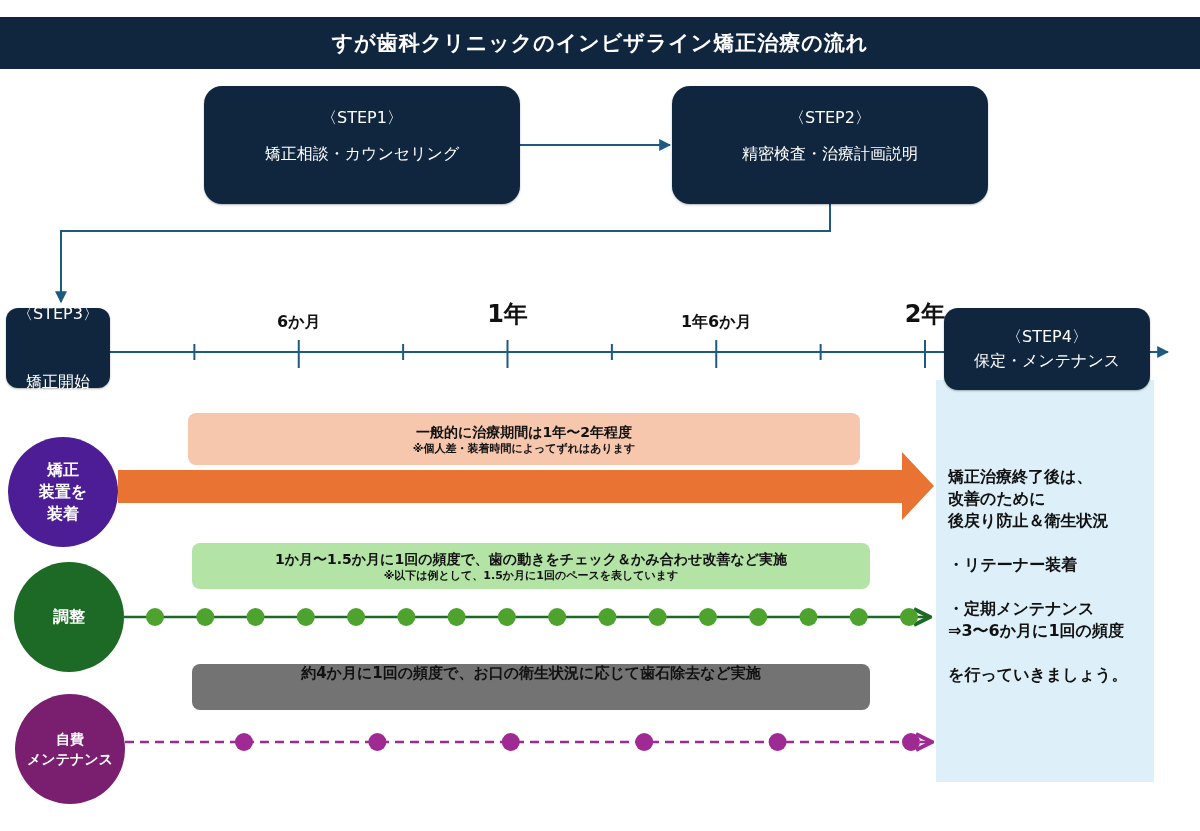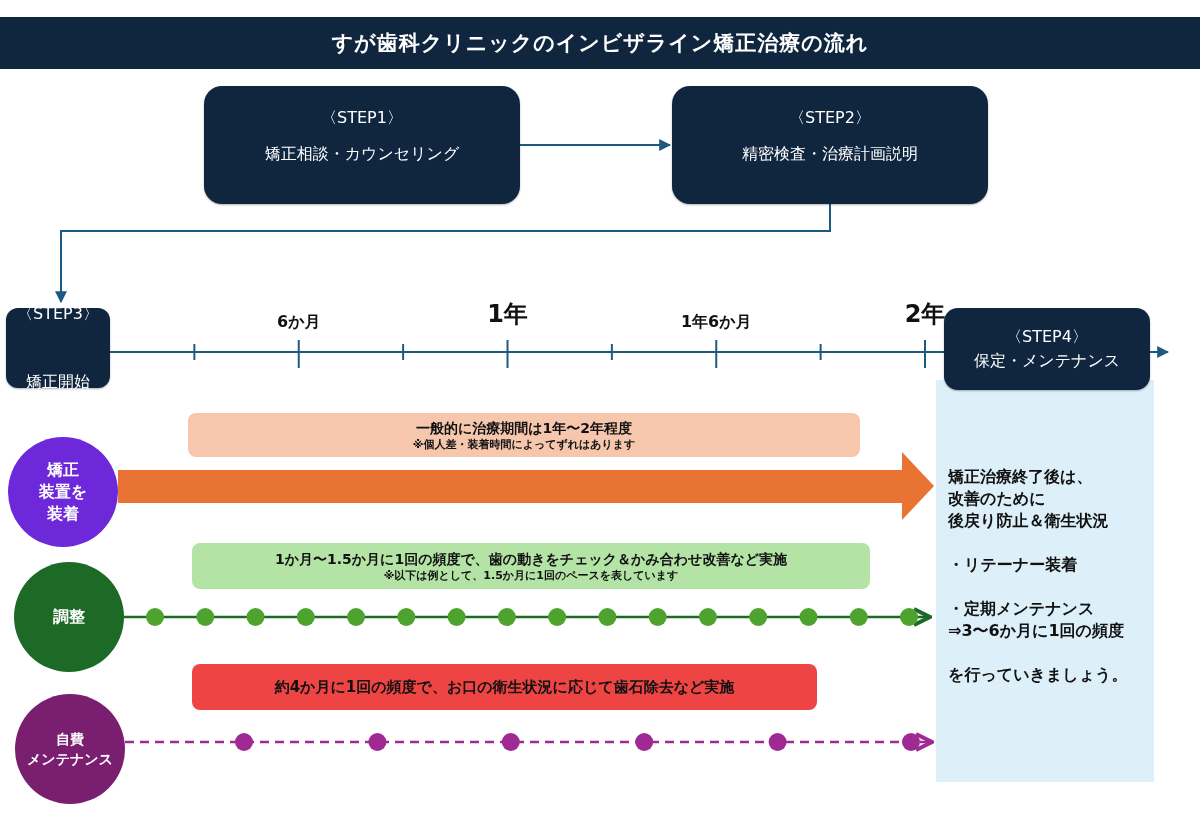--- a/index.html
+++ b/index.html
@@ -15,26 +15,26 @@
   .big2 .lbl{margin-top:-18px;margin-bottom:14px;}
   .step3{left:6px;top:308px;width:104px;height:80px;border-radius:12px;gap:44px;}
   .step3 .lbl,.step3 .nm{font-size:16px;line-height:24px;}
   .step4{left:944px;top:308px;width:206px;height:82px;border-radius:14px;z-index:3;}
   .step4 .lbl,.step4 .nm{font-size:16px;line-height:24px;}
   .tick-label{font-weight:bold;color:#111;font-size:16px;transform:translateX(-50%);white-space:nowrap;}
   .tick-label.big-lab{font-size:24px;}
   .note{border-radius:8px;text-align:center;color:#111;font-weight:bold;}
   .note .l1{font-size:14px;line-height:18px;}
   .note .l2{font-size:11px;line-height:15px;}
-  .note-orange{left:188px;top:413px;width:672px;height:44px;background:#f6c7ad;display:flex;flex-direction:column;justify-content:center;}
+  .note-orange{left:188px;top:413px;width:672px;height:52px;background:#f6c7ad;display:flex;flex-direction:column;justify-content:center;}
   .note-green{left:192px;top:543px;width:678px;height:46px;background:#b4e3a6;display:flex;flex-direction:column;justify-content:center;}
-  .note-pink{left:192px;top:664px;width:625px;height:46px;background:#ef4444;display:flex;flex-direction:column;justify-content:center;}
+  .note-pink{left:192px;top:664px;width:678px;height:46px;background:#737373;display:flex;flex-direction:column;justify-content:flex-start;}
   .note-pink .l1{font-size:15px;}
   .circle{border-radius:50%;color:#fff;font-weight:bold;display:flex;align-items:center;justify-content:center;text-align:center;}
-  .c-orange{left:8px;top:437px;width:110px;height:110px;background:#6d28d9;font-size:16px;line-height:22px;}
+  .c-orange{left:8px;top:437px;width:110px;height:110px;background:#4c1d95;font-size:16px;line-height:22px;}
   .c-green{left:14px;top:562px;width:110px;height:110px;background:#1c6a26;font-size:16px;}
   .c-purple{left:15px;top:694px;width:110px;height:110px;background:#7a1f70;font-size:14px;line-height:20px;}
   .panel{left:936px;top:380px;width:218px;height:402px;background:#ddeff9;z-index:1;}
   .panel-text{left:948px;top:466px;width:206px;font-size:16px;line-height:22px;color:#111;z-index:2;font-weight:bold;}
   .panel-text div{min-height:22px;}
   svg.lines{position:absolute;left:0;top:0;z-index:0;}
   .layer{z-index:2;}
 </style>
 </head>
 <body>

